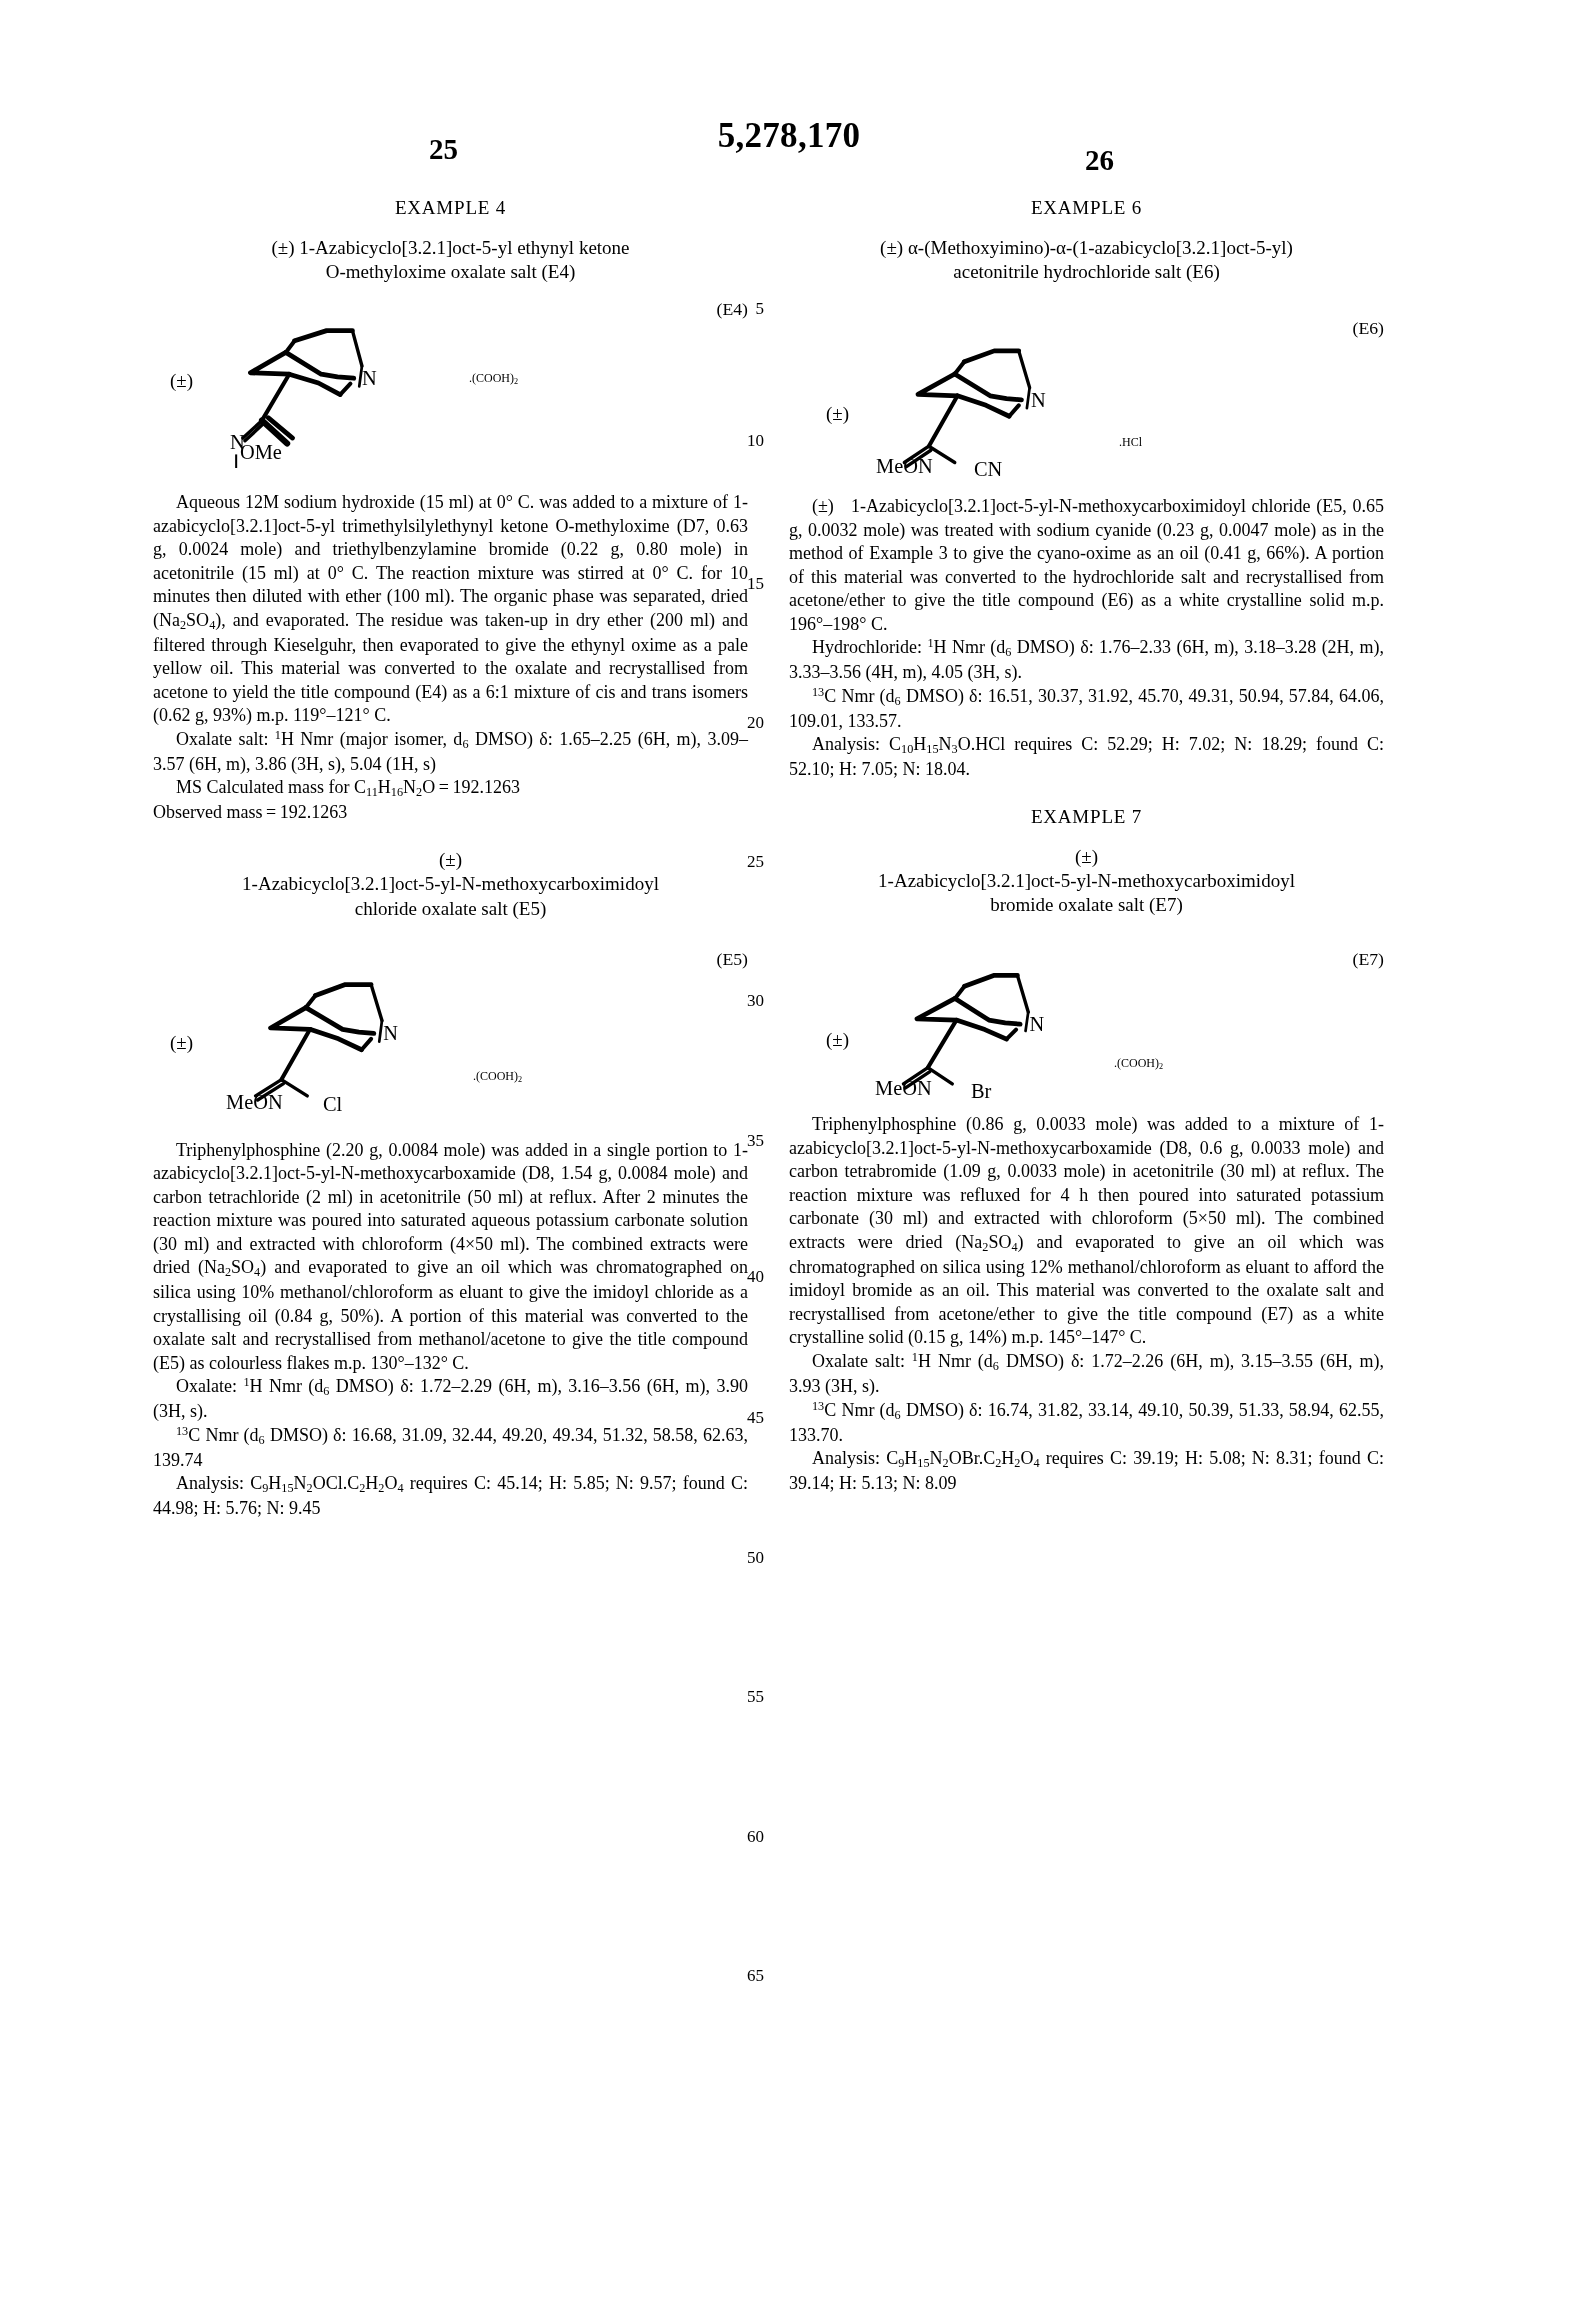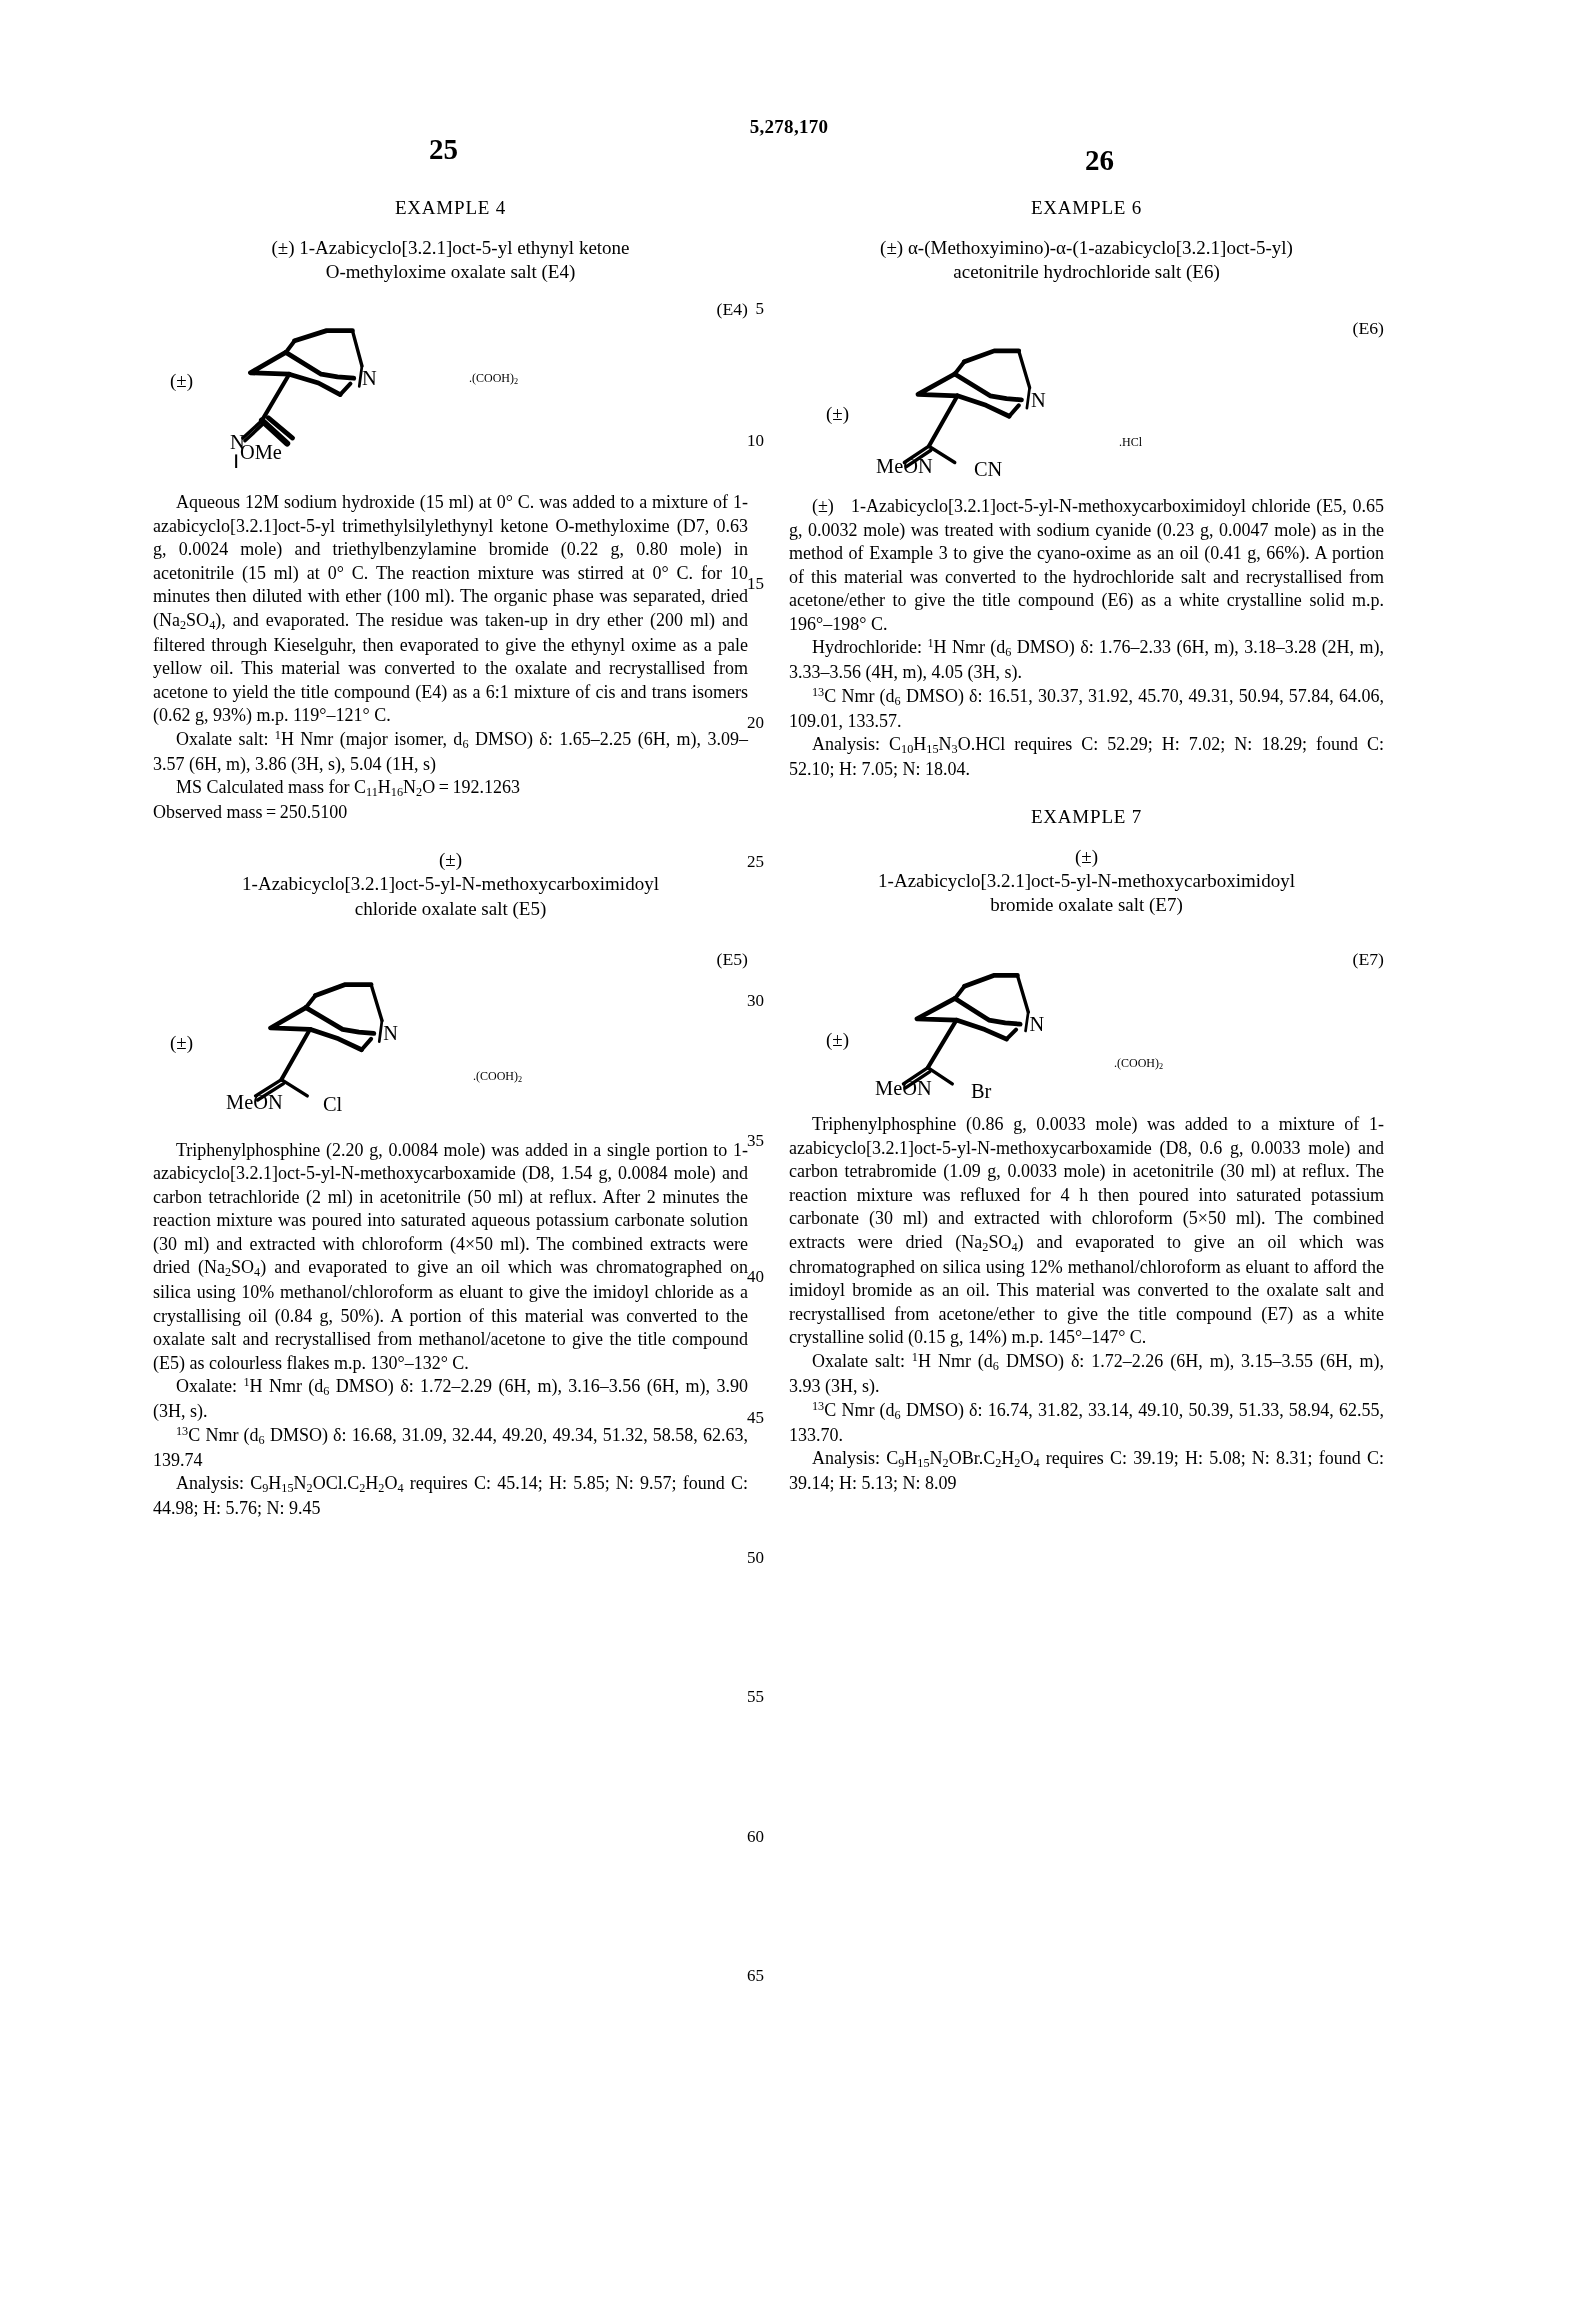--- a/index.html
+++ b/index.html
@@ -22,21 +22,21 @@
     height: 2319px;
   }
 
   
   .patent-number {
     position: absolute;
     top: 116px;
     left: 0;
     width: 1578px;
     text-align: center;
-    font-size: 19px;
+    font-size: 35px;
     font-weight: 700;
     letter-spacing: 0.3px;
   }
   .col-num {
     position: absolute;
     font-size: 29px;
     font-weight: 700;
   }
   .col-num.left  { top: 133px; left: 429px; }
   .col-num.right { top: 144px; left: 1085px; }
@@ -172,21 +172,21 @@
     </div>
 
     <div class="gap-md"></div>
 
     <p class="body">Aqueous 12M sodium hydroxide (15 ml) at 0° C. was added to a mixture of 1-azabicyclo[3.2.1]oct-5-yl trimethylsilylethynyl ketone O-methyloxime (D7, 0.63 g, 0.0024 mole) and triethylbenzylamine bromide (0.22 g, 0.80 mole) in acetonitrile (15 ml) at 0° C. The reaction mixture was stirred at 0° C. for 10 minutes then diluted with ether (100 ml). The organic phase was separated, dried (Na<sub>2</sub>SO<sub>4</sub>), and evaporated. The residue was taken-up in dry ether (200 ml) and filtered through Kieselguhr, then evaporated to give the ethynyl oxime as a pale yellow oil. This material was converted to the oxalate and recrystallised from acetone to yield the title compound (E4) as a 6:1 mixture of cis and trans isomers (0.62 g, 93%) m.p. 119°–121° C.</p>
 
     <p class="body">Oxalate salt: <sup>1</sup>H Nmr (major isomer, d<sub>6</sub> DMSO) δ: 1.65–2.25 (6H, m), 3.09–3.57 (6H, m), 3.86 (3H, s), 5.04 (1H, s)</p>
 
 
     <p class="body">MS Calculated mass for C<sub>11</sub>H<sub>16</sub>N<sub>2</sub>O = 192.1263</p>
-    <p class="body noindent">Observed mass = 250.5100</p>
+    <p class="body noindent">Observed mass = 192.1263</p>
 
     <div class="gap-md"></div>
 
     <div class="ex-title">
       <div>(±)</div>
       <div>1-Azabicyclo[3.2.1]oct-5-yl-N-methoxycarboximidoyl</div>
       <div>chloride oxalate salt (E5)</div>
     </div>
 
     <div style="height:15px"></div>

